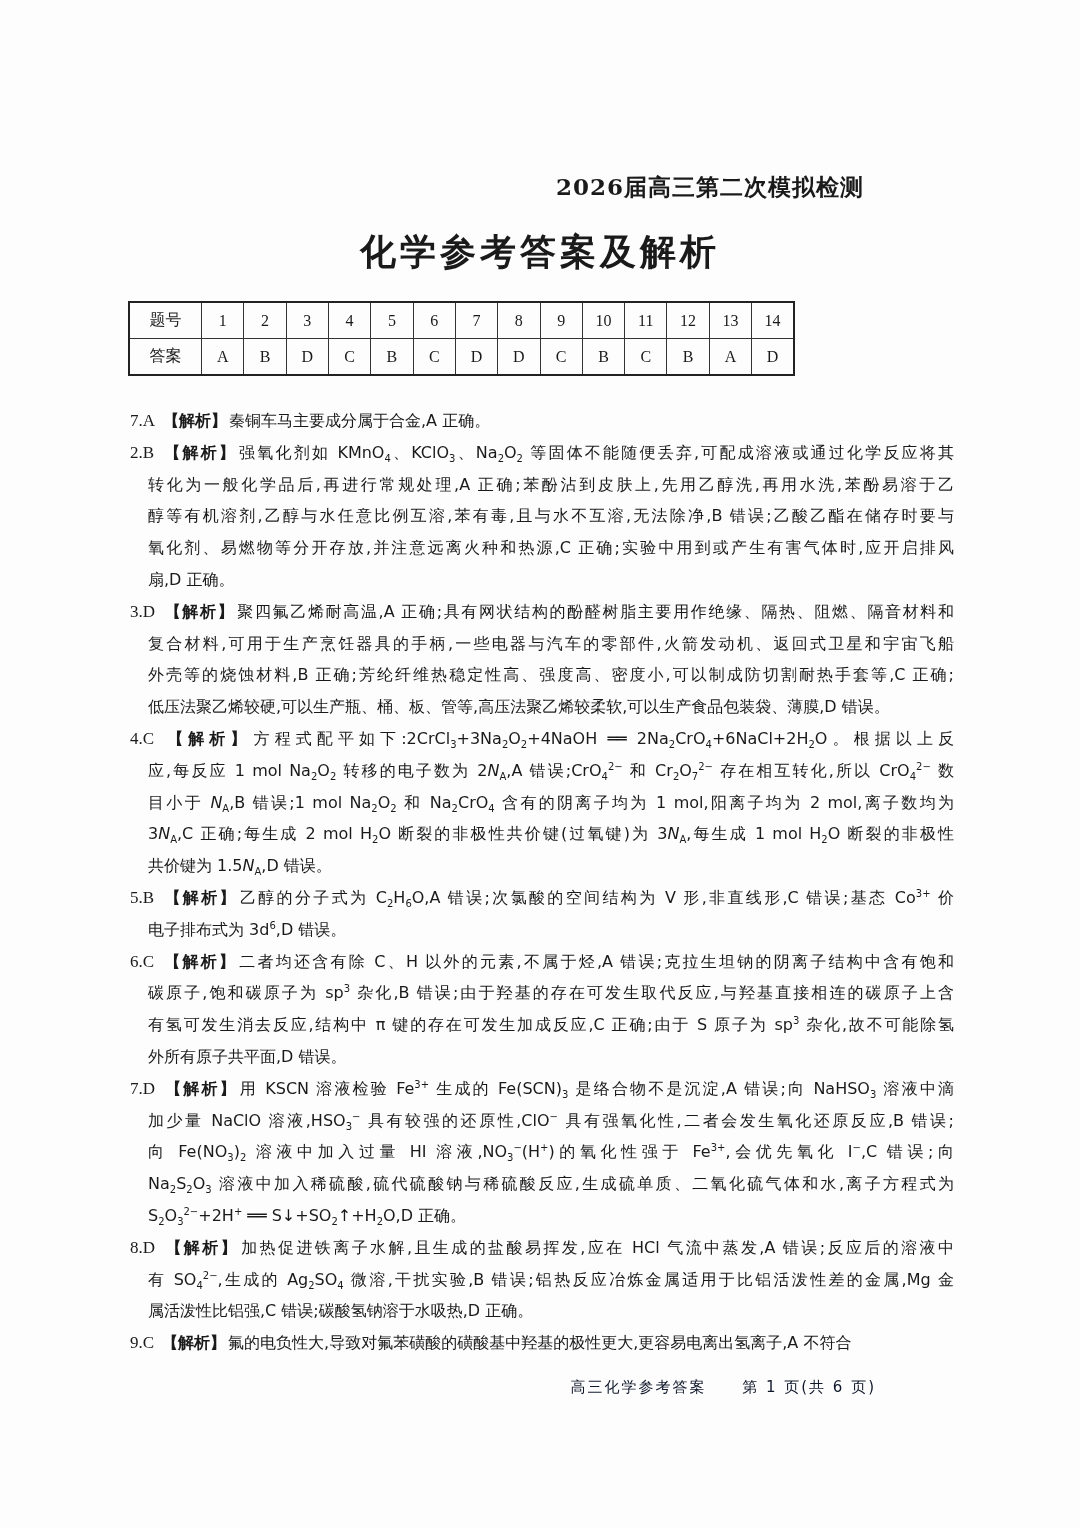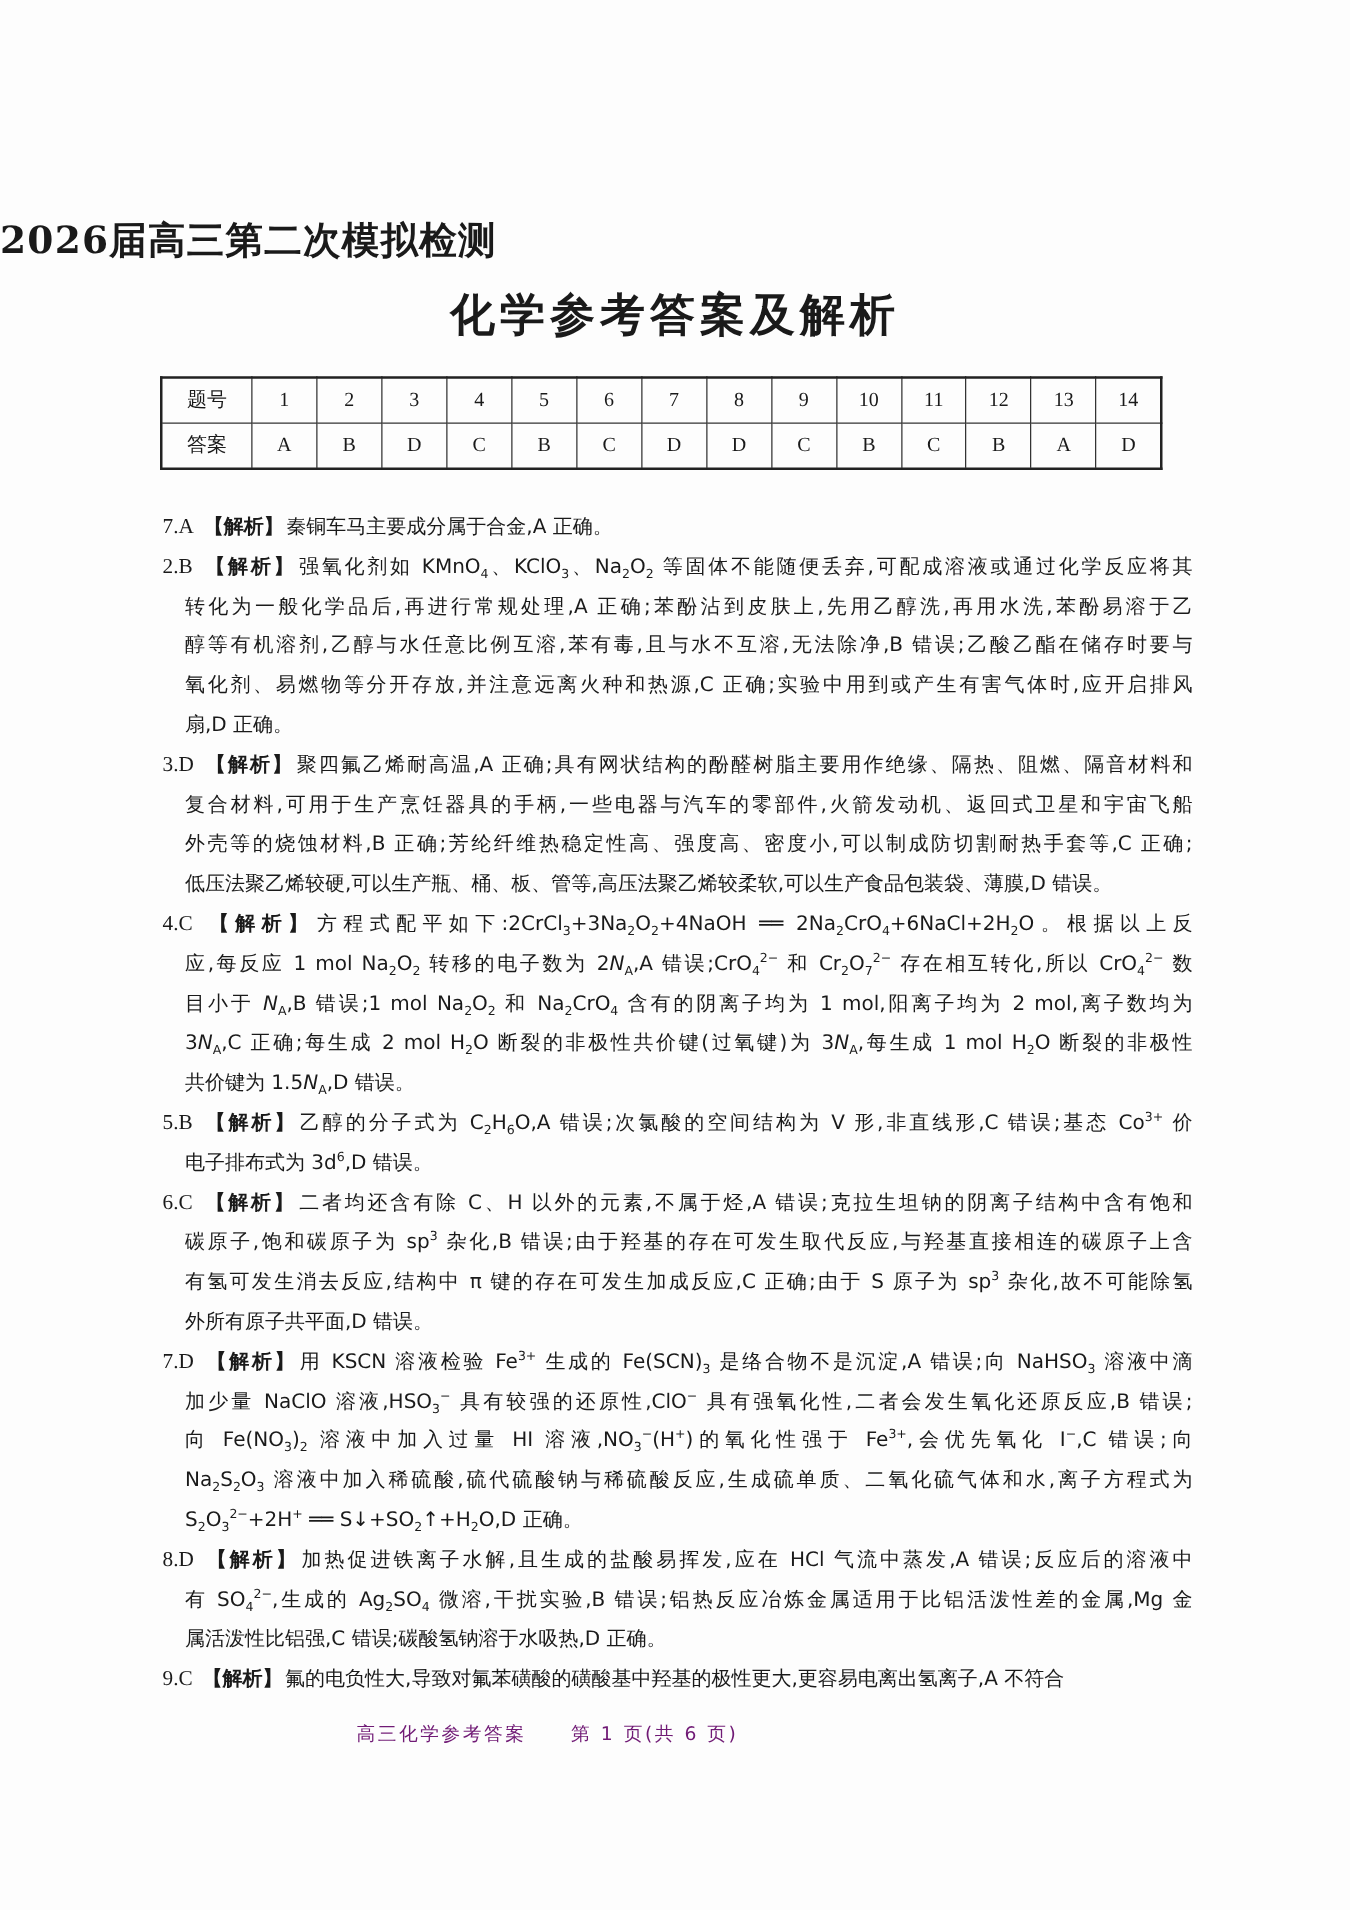--- a/index.html
+++ b/index.html
@@ -1,31 +1,31 @@
 <!DOCTYPE html>
 <html><head>
 <meta charset="utf-8">
 <style>
   html, body { margin: 0; padding: 0; }
   body {
     width: 1080px; height: 1528px; background: #fdfdfd; position: relative;
     font-family: "DejaVu Serif", "Liberation Serif", serif; color: #1a1a1a; overflow: hidden;
   }
   .title1 {
-    position: absolute; top: 172px; left: 0; width: 864px; text-align: left;
-    font-size: 30px; font-weight: bold; letter-spacing: 1px;
+    position: absolute; top: 172px; left: 0; width: 864px; text-align: right;
+    font-size: 23px; font-weight: bold; letter-spacing: 1px;
     font-family: "DejaVu Serif", serif;
   }
   .title2 {
     position: absolute; top: 228px; left: 0; width: 1080px; text-align: center;
     font-size: 36px; font-weight: bold; letter-spacing: 4px;
     font-family: "DejaVu Sans", sans-serif;
   }
   table.ans {
-    position: absolute; top: 301px; left: 128px; width: 802px; height: 72px;
+    position: absolute; top: 301px; left: 128px; width: 667px; height: 72px;
     border-collapse: collapse; border: 2px solid #222; table-layout: fixed;
     font-family: "Liberation Serif", serif; font-size: 16px;
   }
   table.ans td {
     border: 1px solid #333; text-align: center; height: 35px; padding: 0;
   }
   table.ans td.hdr { width: 71px; font-family: "DejaVu Sans", sans-serif; font-size: 16px; }
   .body {
     position: absolute; top: 405px; left: 128px; width: 826px;
     font-size: 16.5px;
@@ -35,22 +35,22 @@
     text-align: justify; text-align-last: justify;
     font-family: "DejaVu Sans", sans-serif; font-size: 16px;
   }
   .line.first { padding-left: 2px; }
   .line.cont { padding-left: 20px; }
   .line.last { text-align-last: left; }
   .num { font-family: "Liberation Serif", serif; font-size: 17px; margin-right: 8px; }
   .tag { font-weight: bold; margin-right: 2px; font-family: Liberation Serif, serif; }
   sub, sup { font-size: 10px; line-height: 0; }
   .footer {
-    position: absolute; top: 1378px; left: 0; width: 876px; text-align: center;
-    font-family: "DejaVu Sans", sans-serif; font-size: 15px; letter-spacing: 2px; color: #701a75;
+    position: absolute; top: 1378px; left: 0; width: 876px; text-align: right;
+    font-family: "DejaVu Sans", sans-serif; font-size: 15px; letter-spacing: 2px; color: #0f172a;
   }
 </style>
 </head>
 <body>
 
 <div class="title1">2026届高三第二次模拟检测</div>
 <div class="title2">化学参考答案及解析</div>
 
 <table class="ans">
   <tbody>

